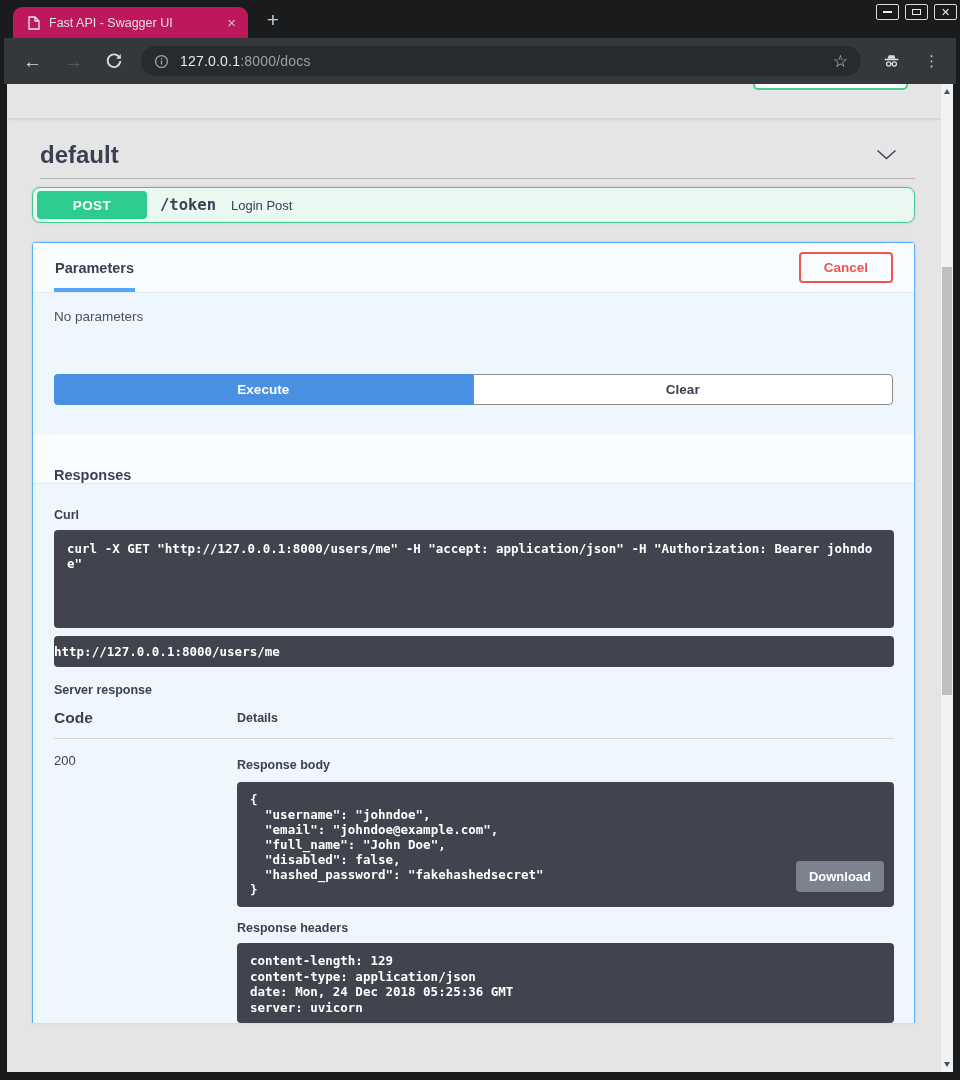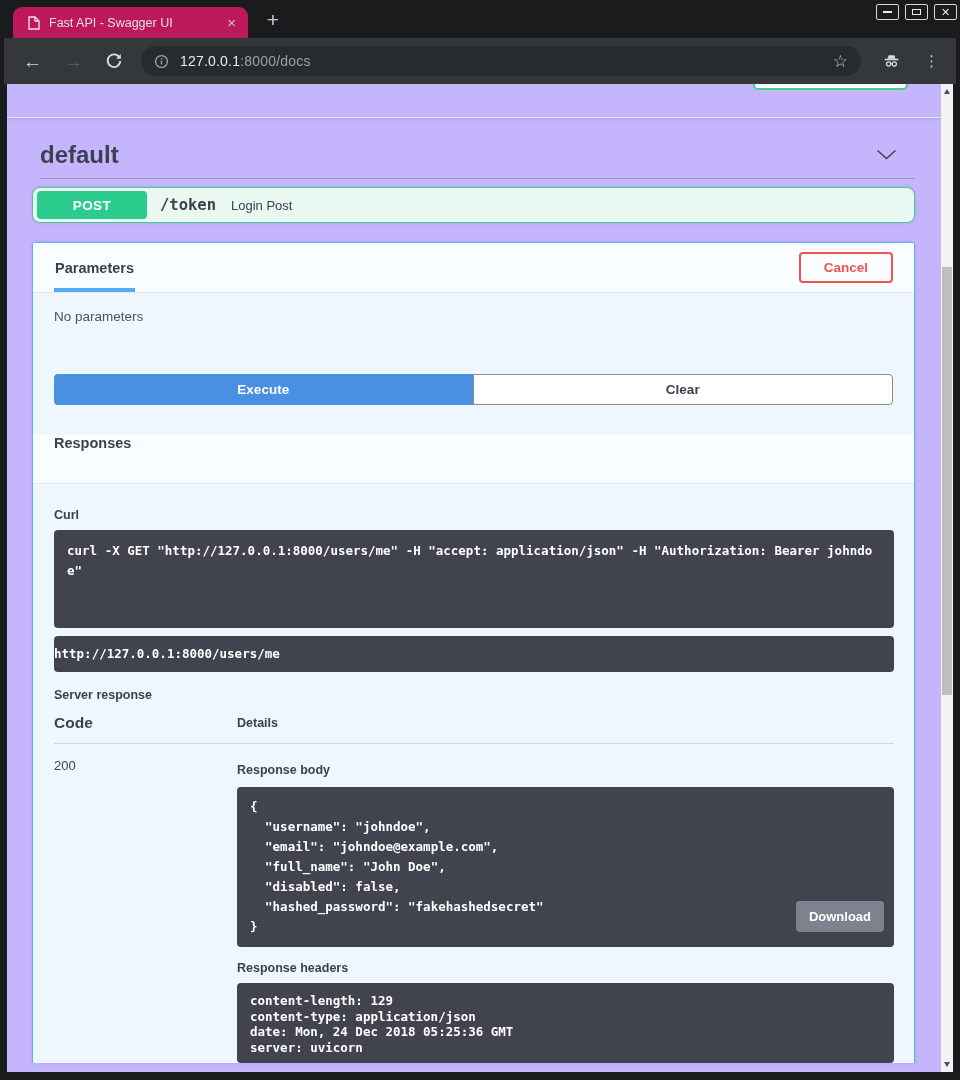--- a/index.html
+++ b/index.html
@@ -37,21 +37,21 @@
     display:flex; align-items:center; padding:0 13px; margin:0 7px; }
   .info-ic { margin-right:11px; display:flex; }
   .url { font-size:14px; color:#e8eaed; letter-spacing:.2px; }
   .url-dim { color:#9aa0a6; }
   .pill-star { margin-left:auto; color:#c4c7ca; font-size:17px; line-height:17px; }
   .incog { margin:0 13px; display:flex; }
   .menu-dots { color:#c4c7ca; font-size:15px; margin:0 9px; letter-spacing:0; }
 
   
   .viewport { position:absolute; left:7px; top:84px; width:934px; height:988px;
-    background:#c4b5fd; overflow:hidden; color:#3b4151; }
+    background:#e5e5e5; overflow:hidden; color:#3b4151; }
   .vscroll { position:absolute; left:941px; top:84px; width:12px; height:988px; background:#f1f2f3; }
   .sarrow { position:absolute; left:2.5px; width:0; height:0;
     border-left:3.5px solid transparent; border-right:3.5px solid transparent; }
   .sarrow.up { top:5px; border-bottom:5px solid #4c5055; }
   .sarrow.down { bottom:5px; border-top:5px solid #4c5055; }
   .sthumb { position:absolute; top:183px; left:1px; width:10px; height:428px; background:#bdbfc1; }
 
   .scheme { height:34px; position:relative; border-bottom:1px solid #e9e9e9;
     box-shadow:0 1px 3px rgba(0,0,0,.13); }
   .auth-stub { position:absolute; left:746px; top:-22px; width:155px; height:28px;
@@ -92,26 +92,26 @@
 
   .get-body { padding:16px 21px 30px; }
   .noparams { font-size:13.5px; color:#4a5560; }
   .exec-row { display:flex; margin-top:50px; height:31px; }
   .exec-btn { flex:1; background:#4990e2; color:#fff; font-weight:bold; font-size:13.5px;
     border:none; border-radius:4px 0 0 4px; font-family:"Liberation Sans",sans-serif; }
   .clear-btn { flex:1; background:#fff; color:#3b4151; font-weight:bold; font-size:13.5px;
     border:1px solid #8c8c8c; border-radius:0 4px 4px 0; font-family:"Liberation Sans",sans-serif; }
 
   .resp-header { height:49px; background:rgba(255,255,255,.72); border-bottom:1px solid #e2e8ee;
-    display:flex; align-items:flex-start; padding:0 21px; font-size:14.5px; font-weight:bold; }
+    display:flex; align-items:flex-end; padding:0 21px; font-size:14.5px; font-weight:bold; }
   .resp-body { padding:24px 20px 0 21px; }
   .lbl { font-size:12.5px; font-weight:bold; color:#3b4151; }
   .codeblock { background:#41444e; border-radius:4px; color:#fff;
     font-family:"DejaVu Sans Mono",monospace; font-weight:bold; font-size:12.5px; }
-  .codeblock pre { margin:0; white-space:pre-wrap; word-break:break-all; line-height:20px;
+  .codeblock pre { margin:0; white-space:pre-wrap; word-break:break-all; line-height:15px;
     font-family:inherit; font-size:inherit; }
   .curl-block { margin-top:8px; min-height:98px; padding:11px 13px; }
   .requrl-block { margin-top:8px; padding:8px 0; }
   .srv-lbl { margin-top:16px; }
   .rtable { margin-top:12px; }
   .rhead { display:flex; align-items:center; border-bottom:1px solid #cfd8e0; padding-bottom:11px; }
   .code-col { width:183px; }
   .code-h { font-size:15.5px; font-weight:bold; }
   .details-h { font-size:12.5px; font-weight:bold; }
   .rrow { display:flex; padding-top:14px; }

